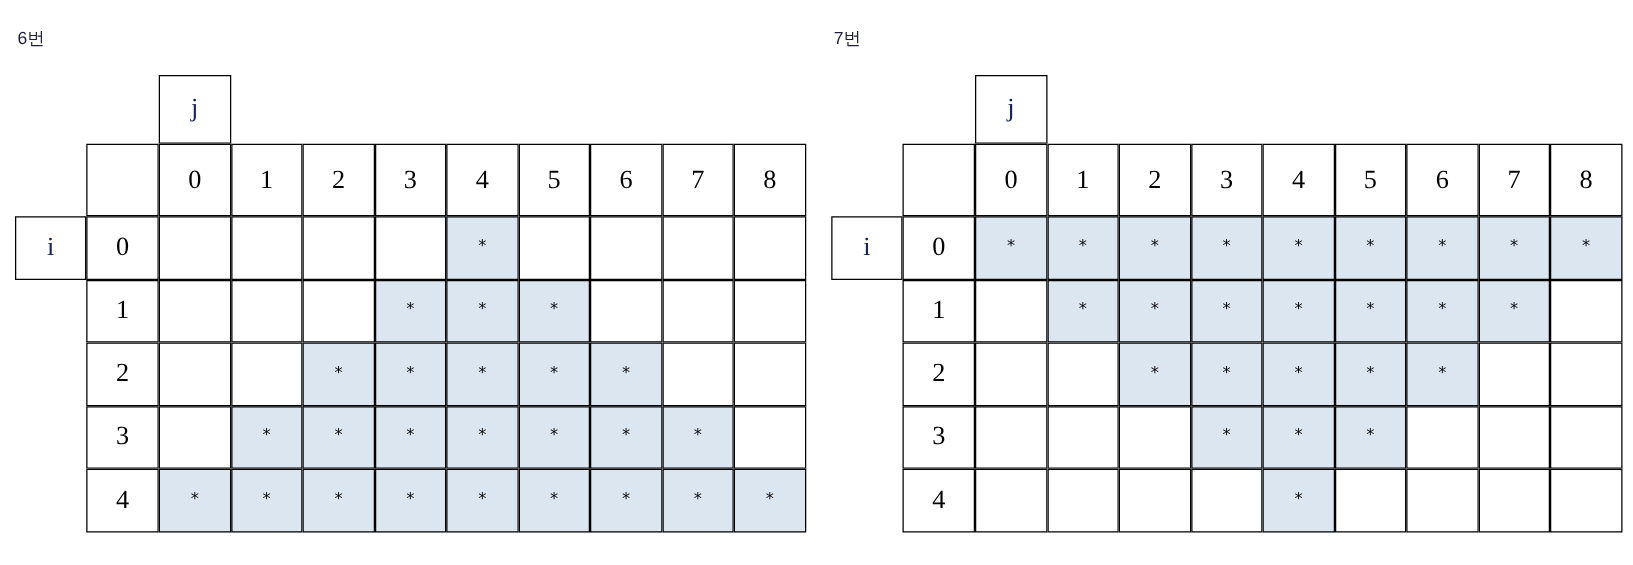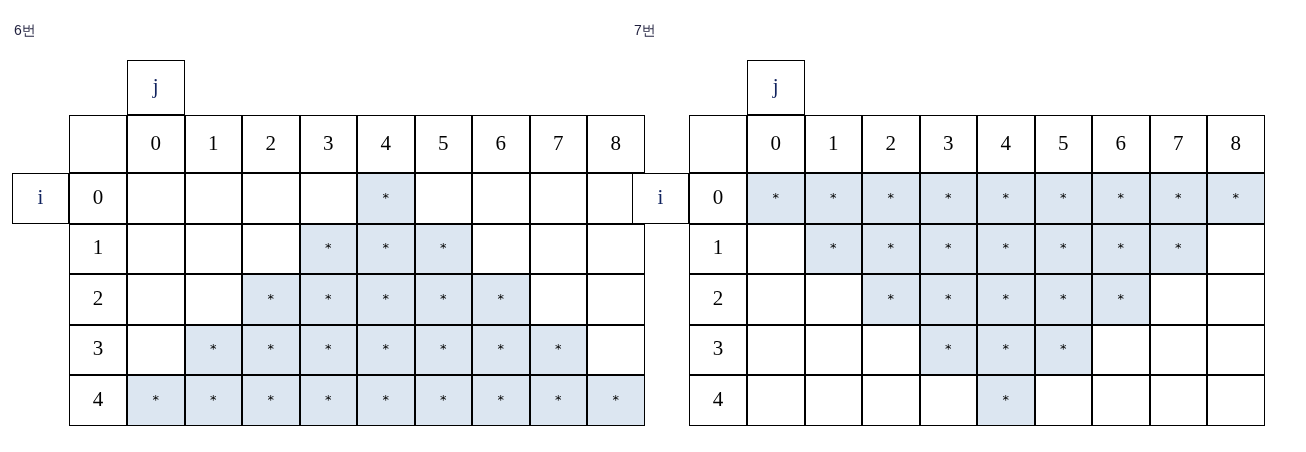--- a/index.html
+++ b/index.html
@@ -17,21 +17,21 @@
     position: relative;
   }
 
   .panel {
     position: absolute;
     top: 0;
     width: 653px;
     height: 452px;
   }
   #panel-left  { left: 0px; }
-  #panel-right { left: 620px; }
+  #panel-right { left: 653px; }
 
   .panel-title {
     position: absolute;
     left: 14px;
     top: 22px;
     font-family: "Liberation Sans", "DejaVu Sans", sans-serif;
     font-size: 14px;
     line-height: 16px;
     color: #1f1f3d;
     white-space: nowrap;

